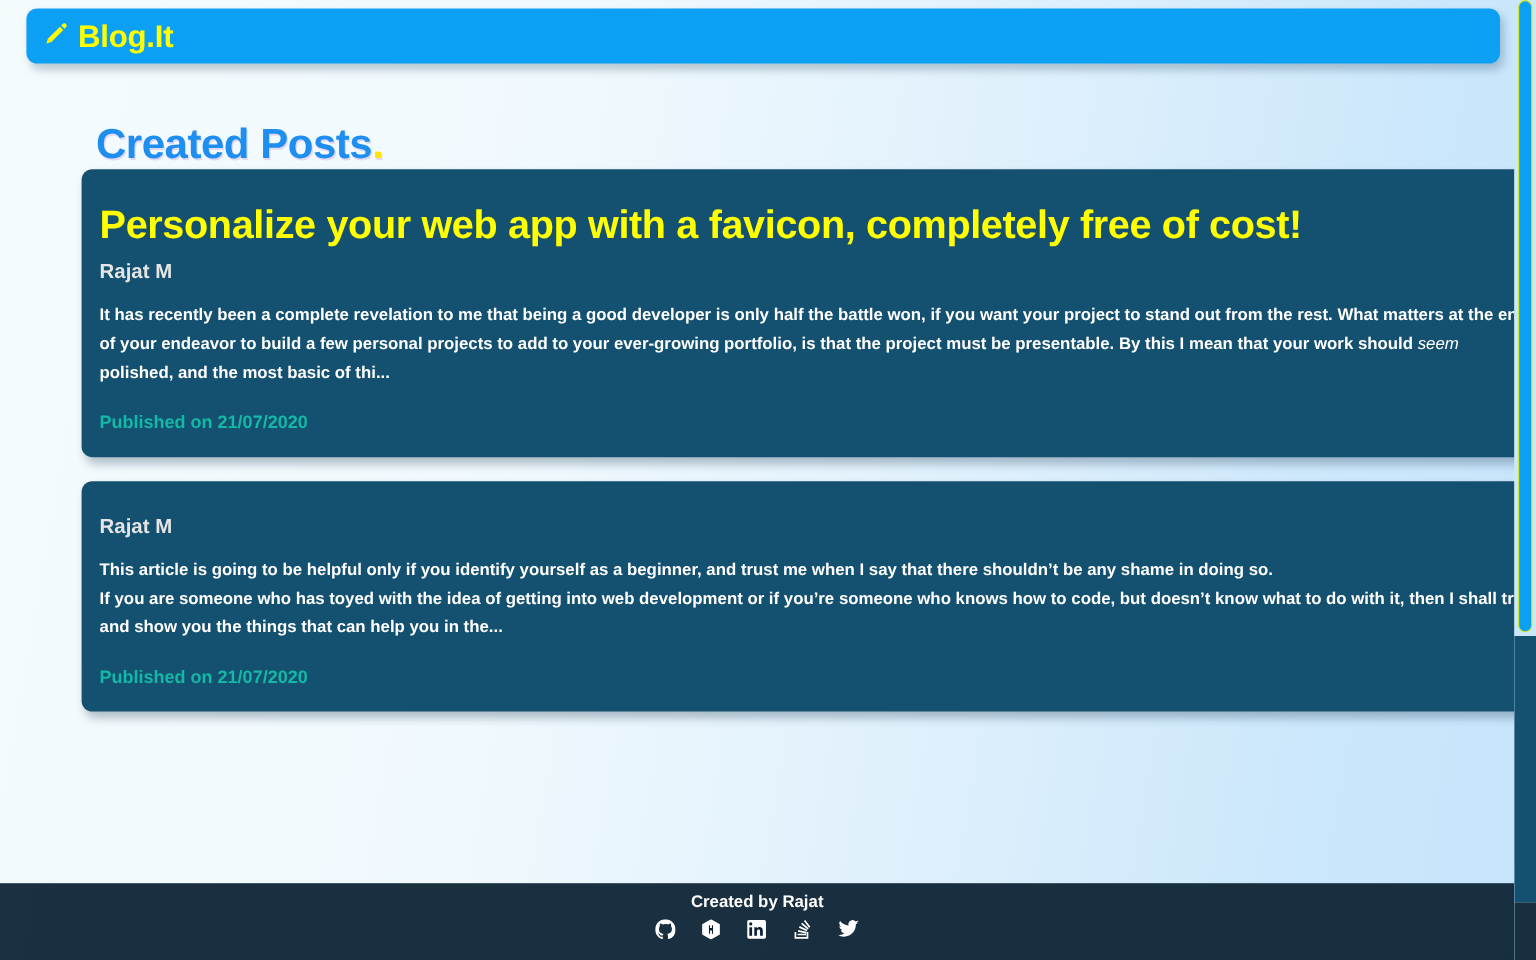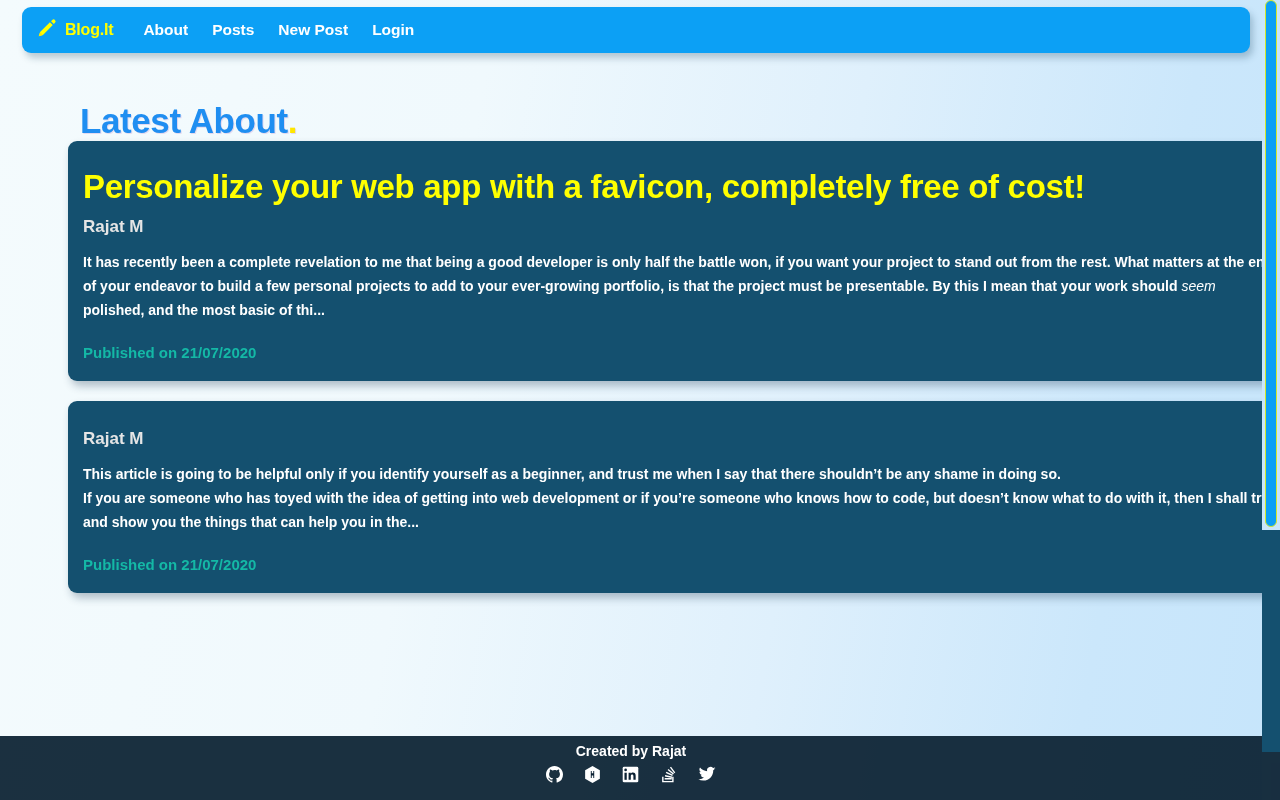--- a/index.html
+++ b/index.html
@@ -41,21 +41,21 @@
   }
   .brand {
     display: flex;
     align-items: center;
     gap: 7px;
     margin-right: 30px;
     text-decoration: none;
   }
   .brand-text {
     color: #ffff00;
-    font-size: 16px;
+    font-size: 26px;
     font-weight: bold;
     letter-spacing: -0.2px;
   }
   .pen-icon { display: block; }
   .nav-links {
     display: flex;
     align-items: center;
     gap: 24px;
   }
   .nav-link {
@@ -207,30 +207,24 @@
     <a class="brand">
       <span class="pen-icon">
         <svg width="22" height="22" viewBox="0 0 24 24">
           <path d="M20.7 3.3a2.1 2.1 0 0 0-3 0l-1.3 1.3 3 3 1.3-1.3a2.1 2.1 0 0 0 0-3z" fill="#ffff00"></path>
           <path d="M15.2 5.7 4.5 16.4 3 21l4.6-1.5L18.3 8.8z" fill="#ffff00"></path>
           <path d="M4.5 16.4 3 21l4.6-1.5z" fill="#ffe600"></path>
         </svg>
       </span>
       <span class="brand-text">Blog.It</span>
     </a>
-    <div class="nav-links">
-      <a class="nav-link">About</a>
-      <a class="nav-link">Posts</a>
-      <a class="nav-link">New Post</a>
-      <a class="nav-link">Login</a>
-    </div>
   </div>
 
   <h1 class="page-heading">
-    <span>Latest About</span><span class="dot">.</span>
+    <span>Created Posts</span><span class="dot">.</span>
   </h1>
 
   <div class="posts">
 
     <div class="post-card">
       <h2 class="post-title">Personalize your web app with a favicon, completely free of cost!</h2>
       <div class="post-author">Rajat M</div>
       <p class="post-body"><span>It has recently been a complete revelation to me that being a good developer is only half the battle won, if you want your project to stand out from the rest. What matters at the end of your endeavor to build a few personal projects to add to your ever-growing portfolio, is that the project must be presentable. By this I mean that your work should </span><em>seem</em><span> polished, and the most basic of thi...</span></p>
       <div class="post-date">Published on 21/07/2020</div>
     </div>

